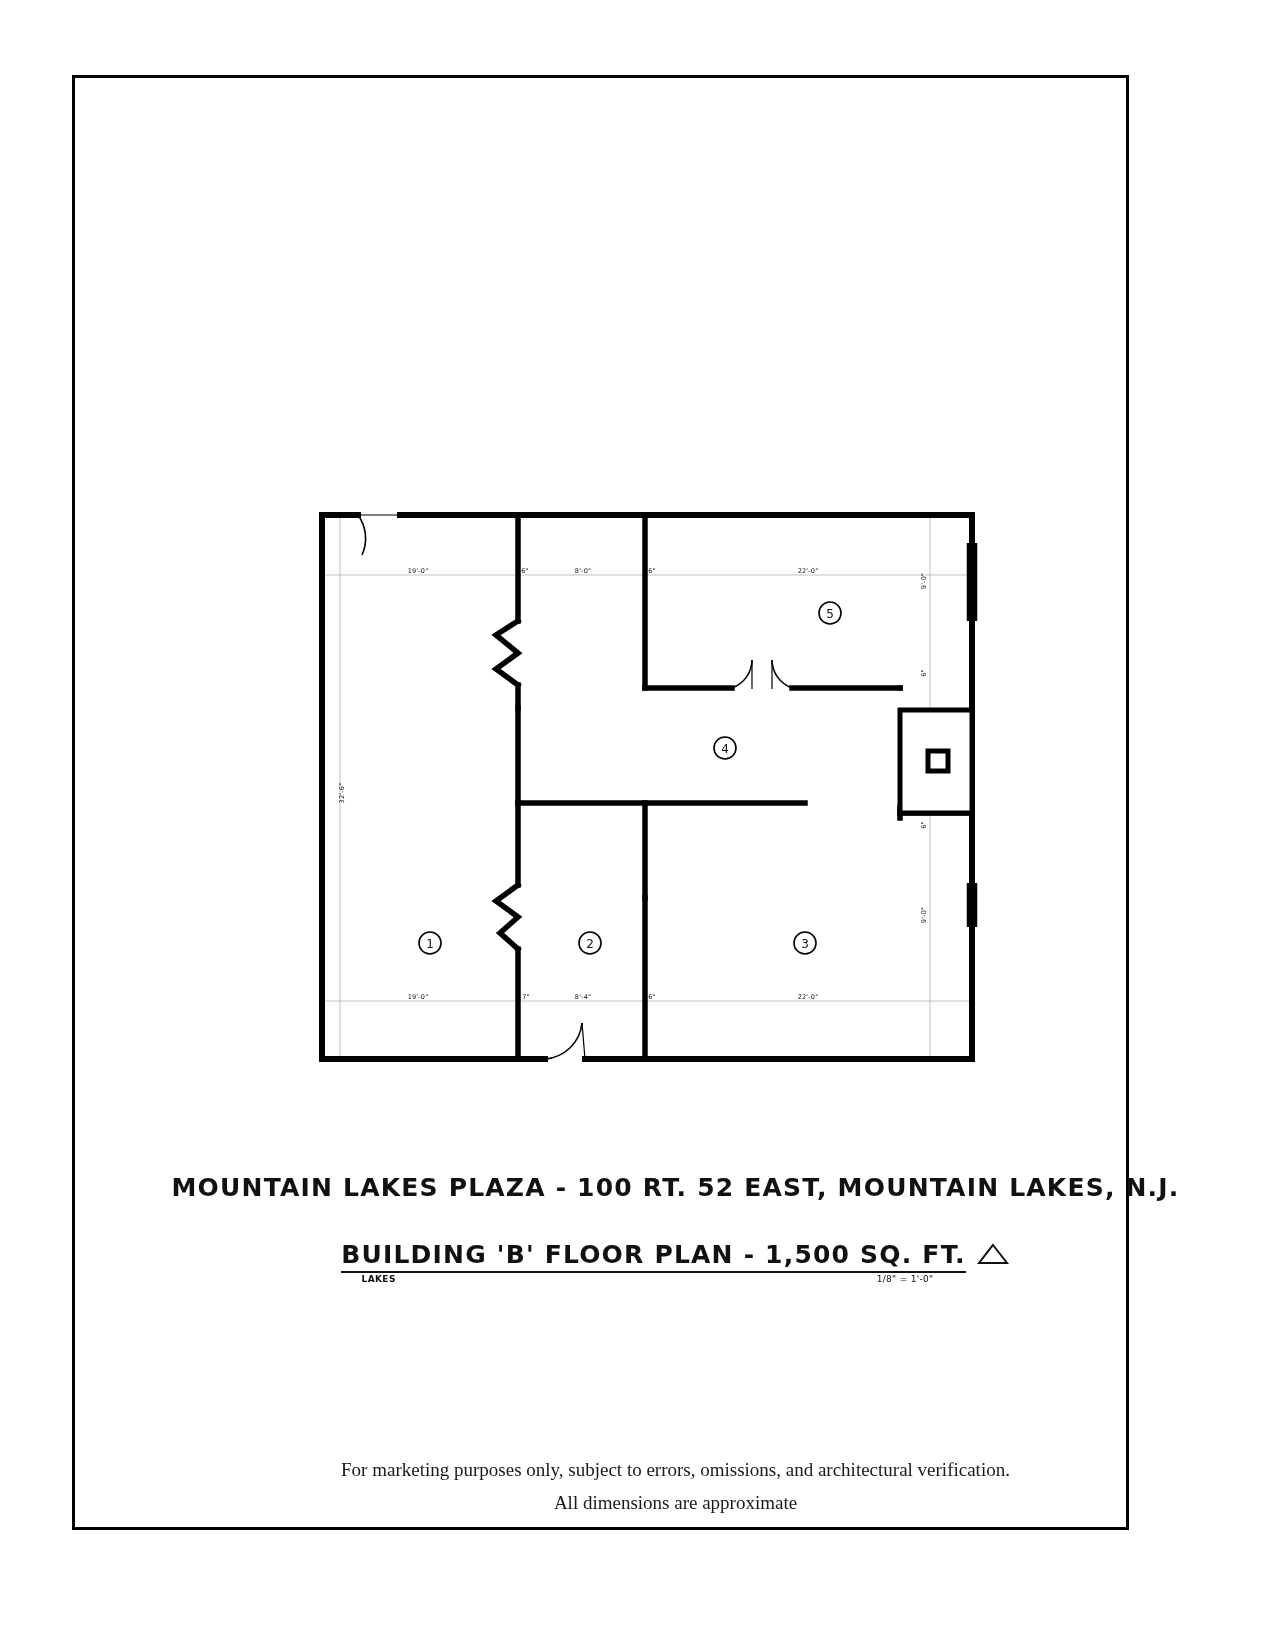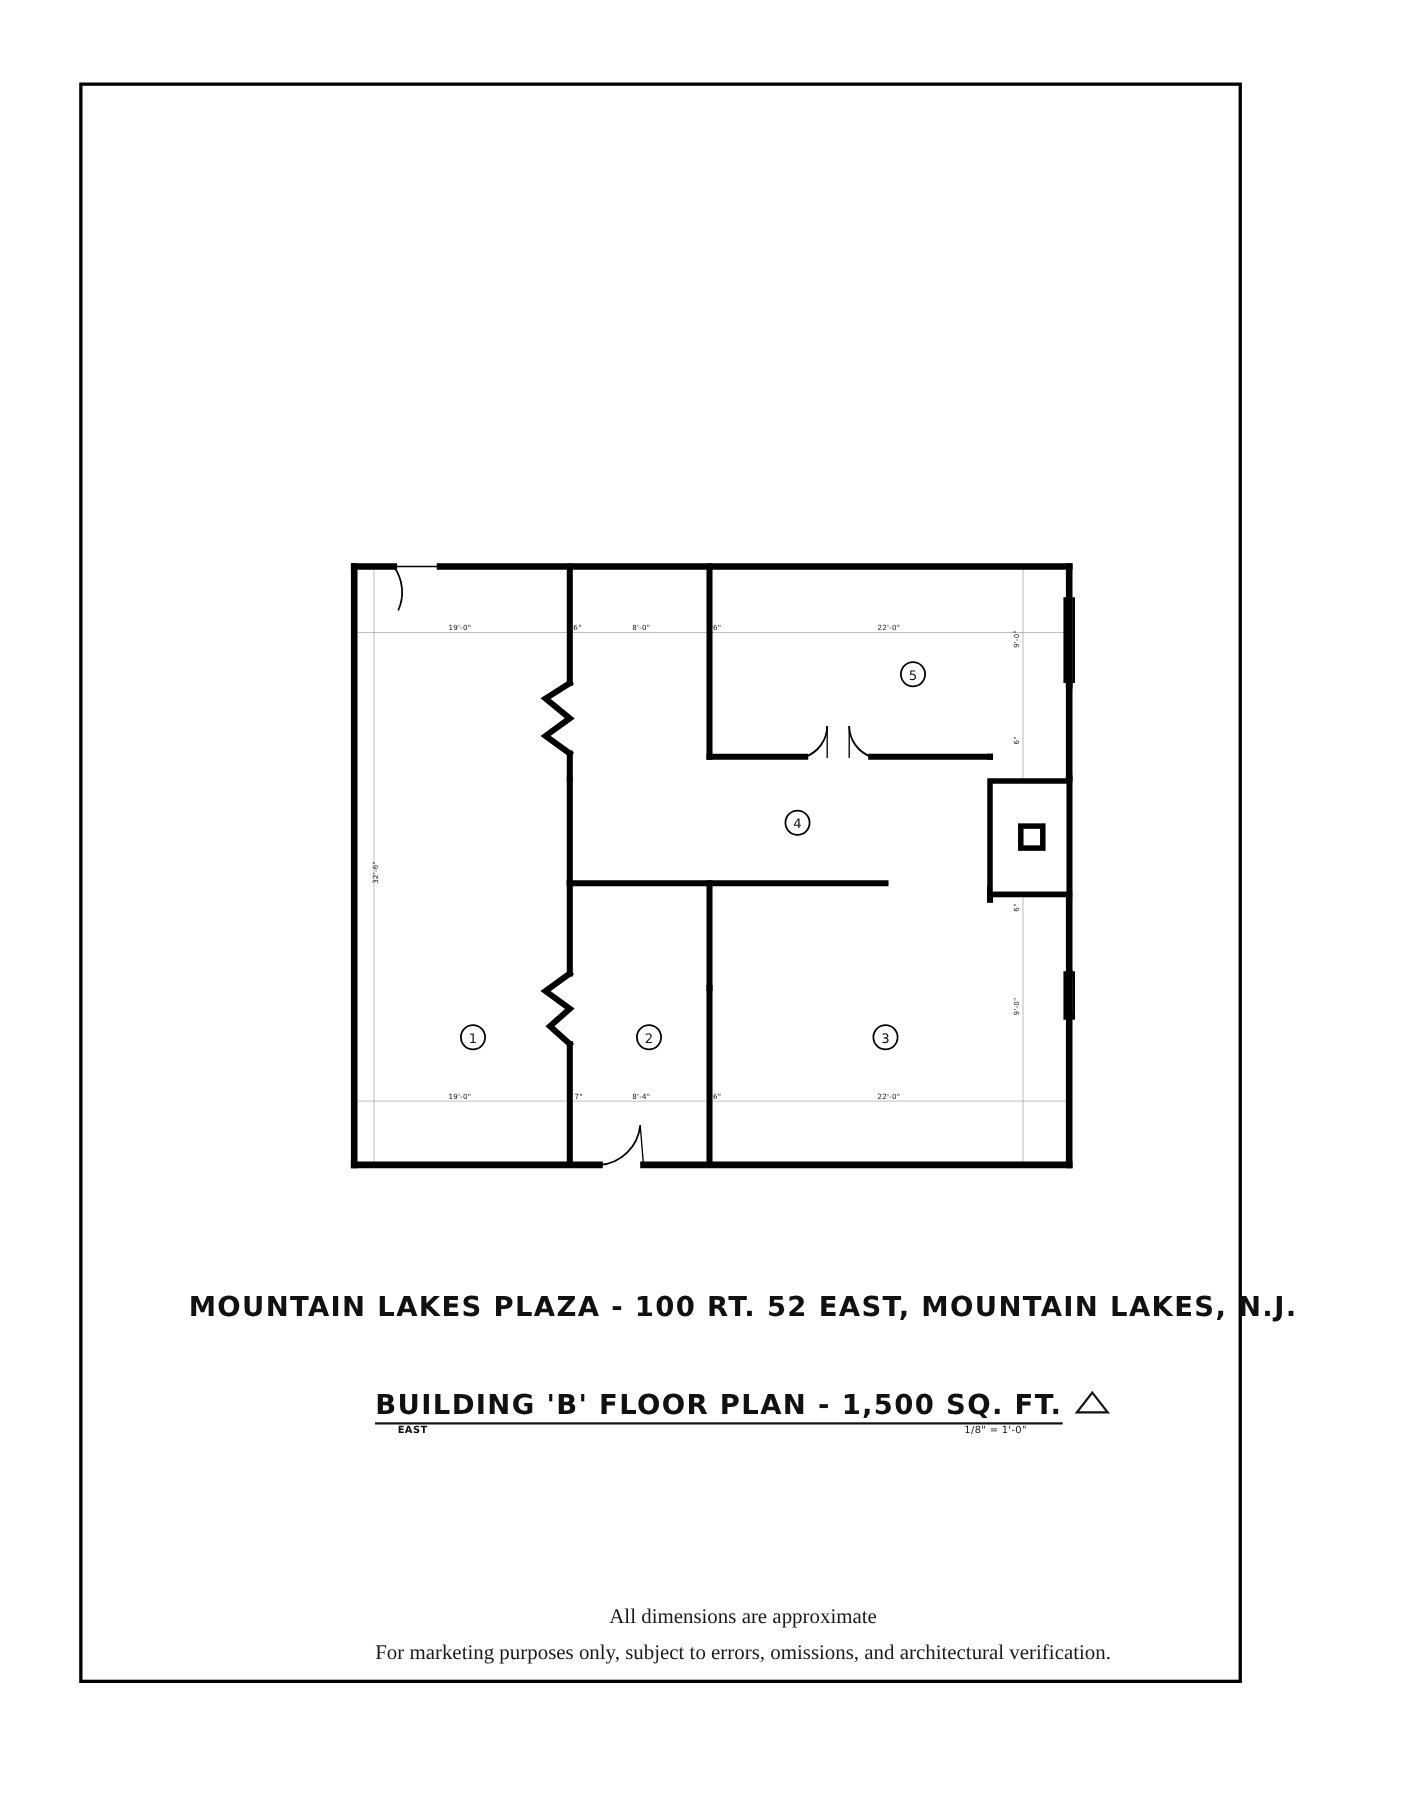--- a/index.html
+++ b/index.html
@@ -51,21 +51,21 @@
   }
   .title-line-1 {
     font-family: "DejaVu Sans", sans-serif;
     font-size: 25px;
     font-weight: bold;
     letter-spacing: 1.2px;
     color: #111111;
     white-space: nowrap;
   }
   .title-line-2-wrap {
-    margin-top: 60px;
+    margin-top: 38px;
     display: flex;
     align-items: flex-end;
     justify-content: center;
     gap: 10px;
   }
   .title-line-2 {
     font-family: "DejaVu Sans", sans-serif;
     font-size: 25px;
     font-weight: bold;
     letter-spacing: 1.2px;
@@ -281,23 +281,23 @@
     <div class="title-line-2-wrap">
       <div class="title-line-2">BUILDING 'B' FLOOR PLAN - 1,500 SQ. FT.</div>
       <span class="north-arrow">
         <svg width="34" height="24" viewBox="0 0 34 24" xmlns="http://www.w3.org/2000/svg">
           <polygon points="17,3 31,21 3,21" fill="none" stroke="#111111" stroke-width="2"></polygon>
         </svg>
       </span>
     </div>
 
     <div class="scale-row">
-      <span class="scale-label">EAST</span>
+      <span class="scale-label">LAKES</span>
       <span class="scale-value">1/8" = 1'-0"</span>
     </div>
   </div>
 
   <div id="disclaimer">
+    <div class="disclaimer-line">For marketing purposes only, subject to errors, omissions, and architectural verification.</div>
     <div class="disclaimer-line">All dimensions are approximate</div>
-    <div class="disclaimer-line">For marketing purposes only, subject to errors, omissions, and architectural verification.</div>
   </div>
 
 </div>
 
 </body></html>

